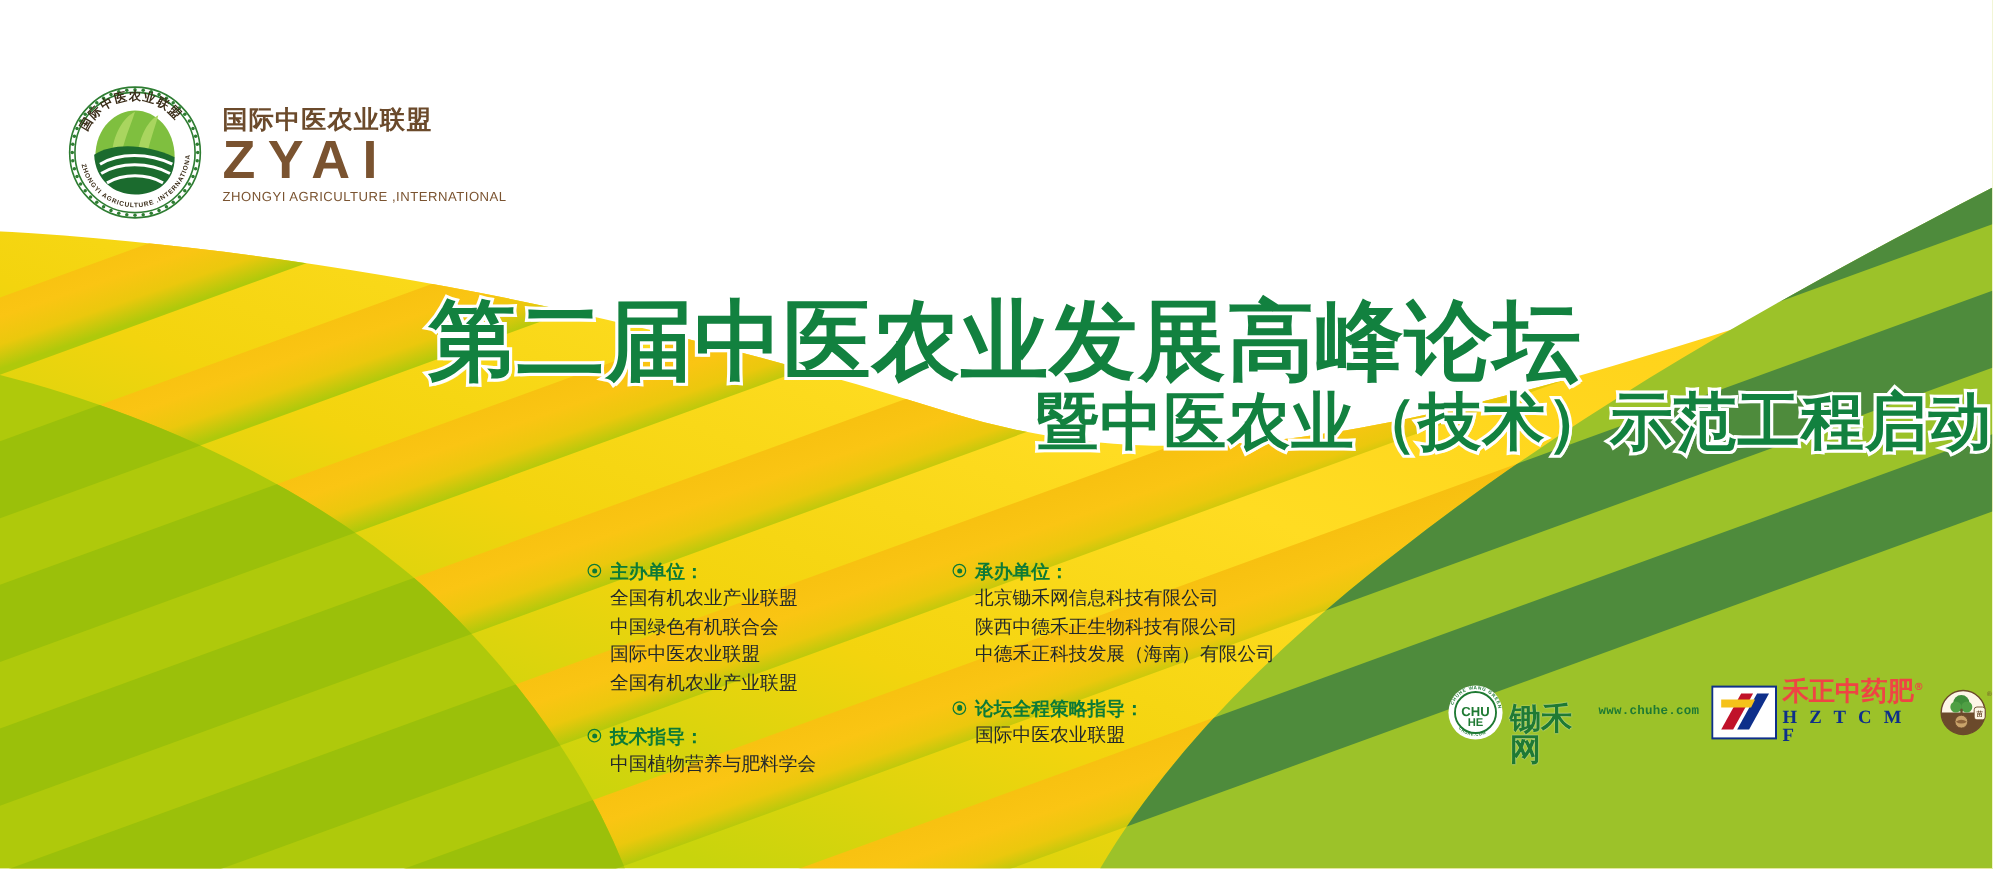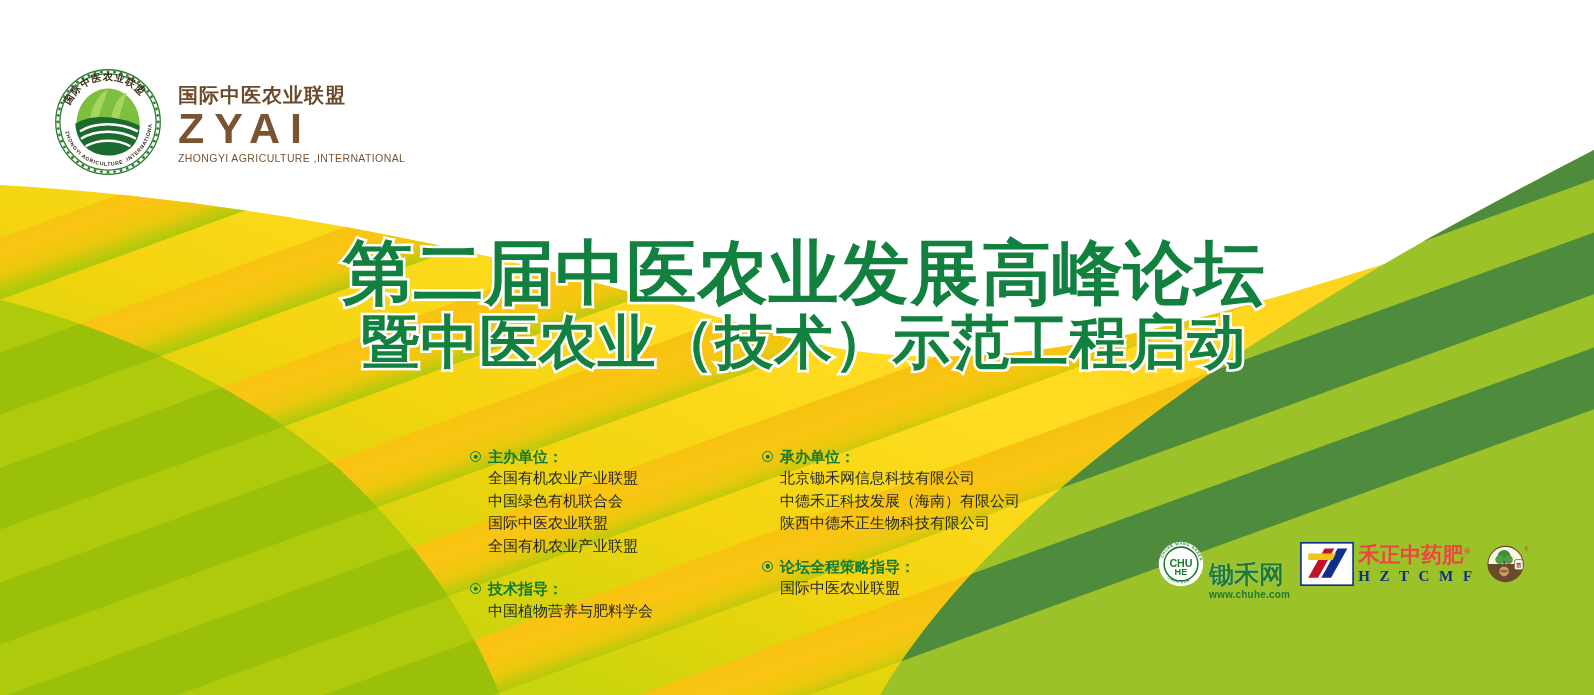--- a/index.html
+++ b/index.html
@@ -53,21 +53,21 @@
     font-size:70px;
     line-height:1.07;
     letter-spacing:1px;
     color:#12813f;
     -webkit-text-stroke:5px #ffffff;
     paint-order:stroke fill;
     text-shadow:
        0 0 2px #ffffff,
        2px 2px 0 rgba(255,255,255,.9);
   }
-  .title-line.l2{font-size:58px;}
+  .title-line.l2{font-size:50px;text-align:right;}
 
   
   .info{
     position:absolute;left:470px;top:447px;
     display:flex;gap:30px;z-index:36;
   }
   .info-col{width:262px;}
   .info-group{margin-bottom:16px;}
   .info-head{
     display:flex;align-items:flex-start;gap:7px;
@@ -92,28 +92,28 @@
   }
   .info-group.g2{margin-top:22px;margin-bottom:0;}
 
   
   .sponsors{
     position:absolute;left:1158px;top:528px;
     display:flex;align-items:center;gap:10px;z-index:36;
   }
   .sp{display:flex;align-items:center;}
   .sp1{gap:5px;}
-  .sp1 .sp1-txt{display:flex;flex-direction:column;line-height:1;margin-top:34px;}
+  .sp1 .sp1-txt{display:flex;line-height:1;margin-top:34px;}
   .sp1-cn{
     font-family:"DejaVu Sans","Liberation Sans",sans-serif;
     font-weight:bold;font-size:25px;color:#1f7a33;letter-spacing:0px;
     text-shadow:0 0 1px #fff;
   }
   .sp1-url{
-    font-family:Liberation Sans, sans-serif;font-weight:bold;
+    font-family:Liberation Mono, monospace;font-weight:bold;
     font-size:10px;color:#1f7a33;letter-spacing:0.2px;margin-top:3px;
   }
   .sp2{gap:4px;}
   .sp2 .sp2-txt{display:flex;flex-direction:column;line-height:1;}
   .sp2-cn{
     font-family:"DejaVu Sans","Liberation Sans",sans-serif;
     font-weight:bold;font-size:21px;color:#ef4444;letter-spacing:0px;
     position:relative;
   }
   .sp2-cn sup{font-size:8px;vertical-align:super;}
@@ -360,22 +360,22 @@
     </div>
 
     <div class="info-col">
       <div class="info-group">
         <div class="info-head">
           <span class="bullet"></span>
           <span>承办单位：</span>
         </div>
         <ul class="info-list">
           <li>北京锄禾网信息科技有限公司</li>
+          <li>陕西中德禾正生物科技有限公司</li>
           <li>中德禾正科技发展（海南）有限公司</li>
-          <li>陕西中德禾正生物科技有限公司</li>
         </ul>
       </div>
 
       <div class="info-group g2">
         <div class="info-head">
           <span class="bullet"></span>
           <span>论坛全程策略指导：</span>
         </div>
         <ul class="info-list">
           <li>国际中医农业联盟</li>

